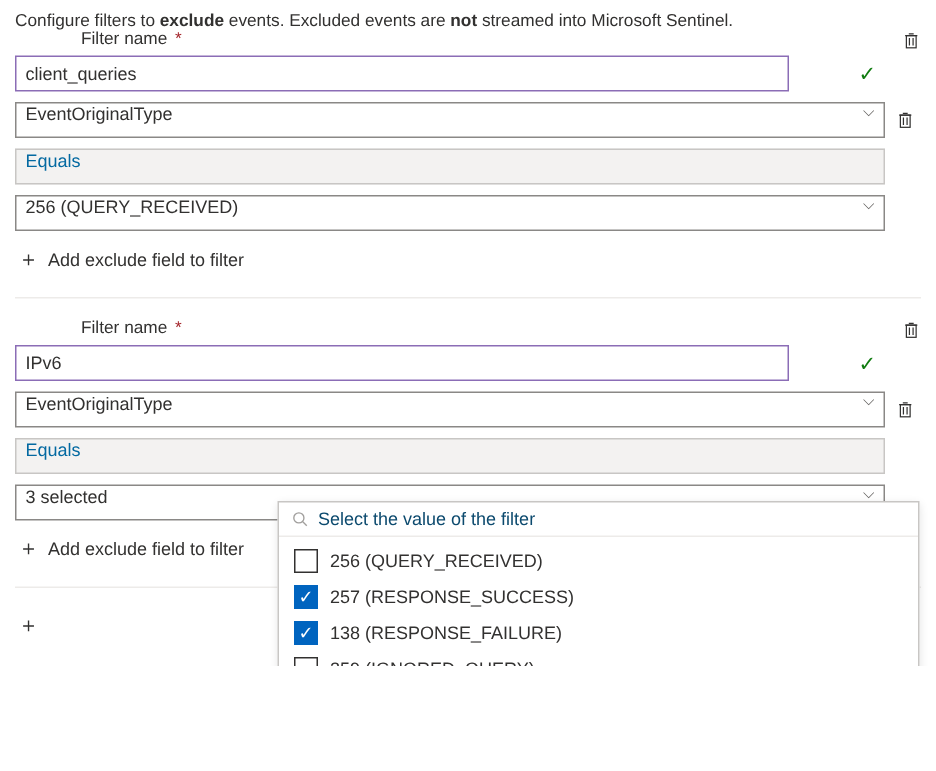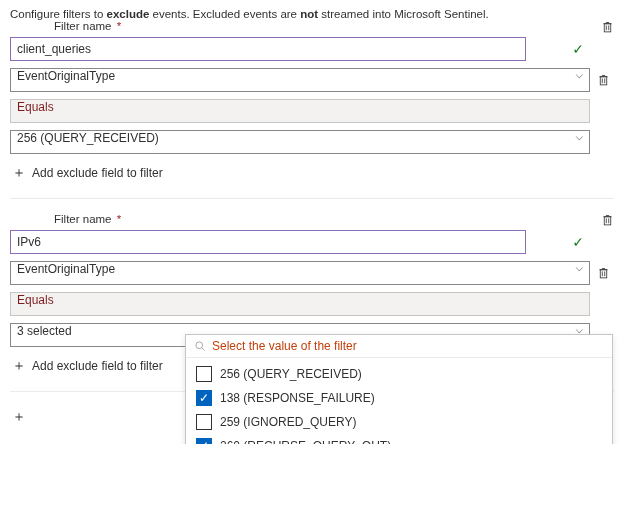--- a/index.html
+++ b/index.html
@@ -33,21 +33,21 @@
   .check-ic { position: absolute; right: 6px; top: 50%; transform: translateY(-50%); color: #107c10; font-size: 14px; }
   .select {
     width: 580px; height: 24px;
     border: 1px solid #8a8886;
     padding: 0 6px;
     font-size: 12px;
     display: flex; justify-content: space-between;
     background: #fff;
     cursor: pointer;
   }
-  .select.disabled { background: #f3f2f1; color: #7f1d1d; border-color: #c8c6c4; cursor: default; }
+  .select.disabled { background: #f3f2f1; color: #0369a1; border-color: #c8c6c4; cursor: default; }
   .chev { font-size: 10px; color: #605e5c; }
   .trash { width: 14px; color: #323130; cursor: pointer; display:flex; align-items:center; justify-content:center; }
   .trash svg { width: 13px; height: 14px; }
   .spacer4 { height: 7px; }
   .add-link {
     display: flex; align-items: center; gap: 6px;
     font-size: 12px; color: #323130;
     padding: 10px 0 10px 2px;
     cursor: pointer;
   }
@@ -58,21 +58,21 @@
     left: 175px; width: 428px;
     border: 1px solid #c8c6c4;
     background: #fff;
     box-shadow: 0 2px 6px rgba(0,0,0,0.12);
     z-index: 10;
   }
   .dd-search {
     display: flex; align-items: center; gap: 6px;
     border-bottom: 1px solid #edebe9;
     padding: 4px 8px;
-    color: #c2410c;
+    color: #0c4a6e;
     font-size: 12px;
   }
   .dd-search .mag { width: 12px; height: 12px; }
   .dd-list { padding: 4px 0; }
   .dd-item {
     display: flex; align-items: center; gap: 8px;
     padding: 4px 10px;
     font-size: 12px;
     cursor: pointer;
   }
@@ -206,20 +206,24 @@
         </svg>
       <span>Select the value of the filter</span>
     </div>
     <div class="dd-list" id="dd-list">
         <div class="dd-item">
           <div class="cb"></div>
           <span>256 (QUERY_RECEIVED)</span>
         </div>
         <div class="dd-item">
           <div class="cb checked"></div>
+          <span>257 (RESPONSE_SUCCESS)</span>
+        </div>
+        <div class="dd-item">
+          <div class="cb checked"></div>
           <span>138 (RESPONSE_FAILURE)</span>
         </div>
         <div class="dd-item">
           <div class="cb"></div>
           <span>259 (IGNORED_QUERY)</span>
         </div>
         <div class="dd-item">
           <div class="cb checked"></div>
           <span>260 (RECURSE_QUERY_OUT)</span>
         </div>

